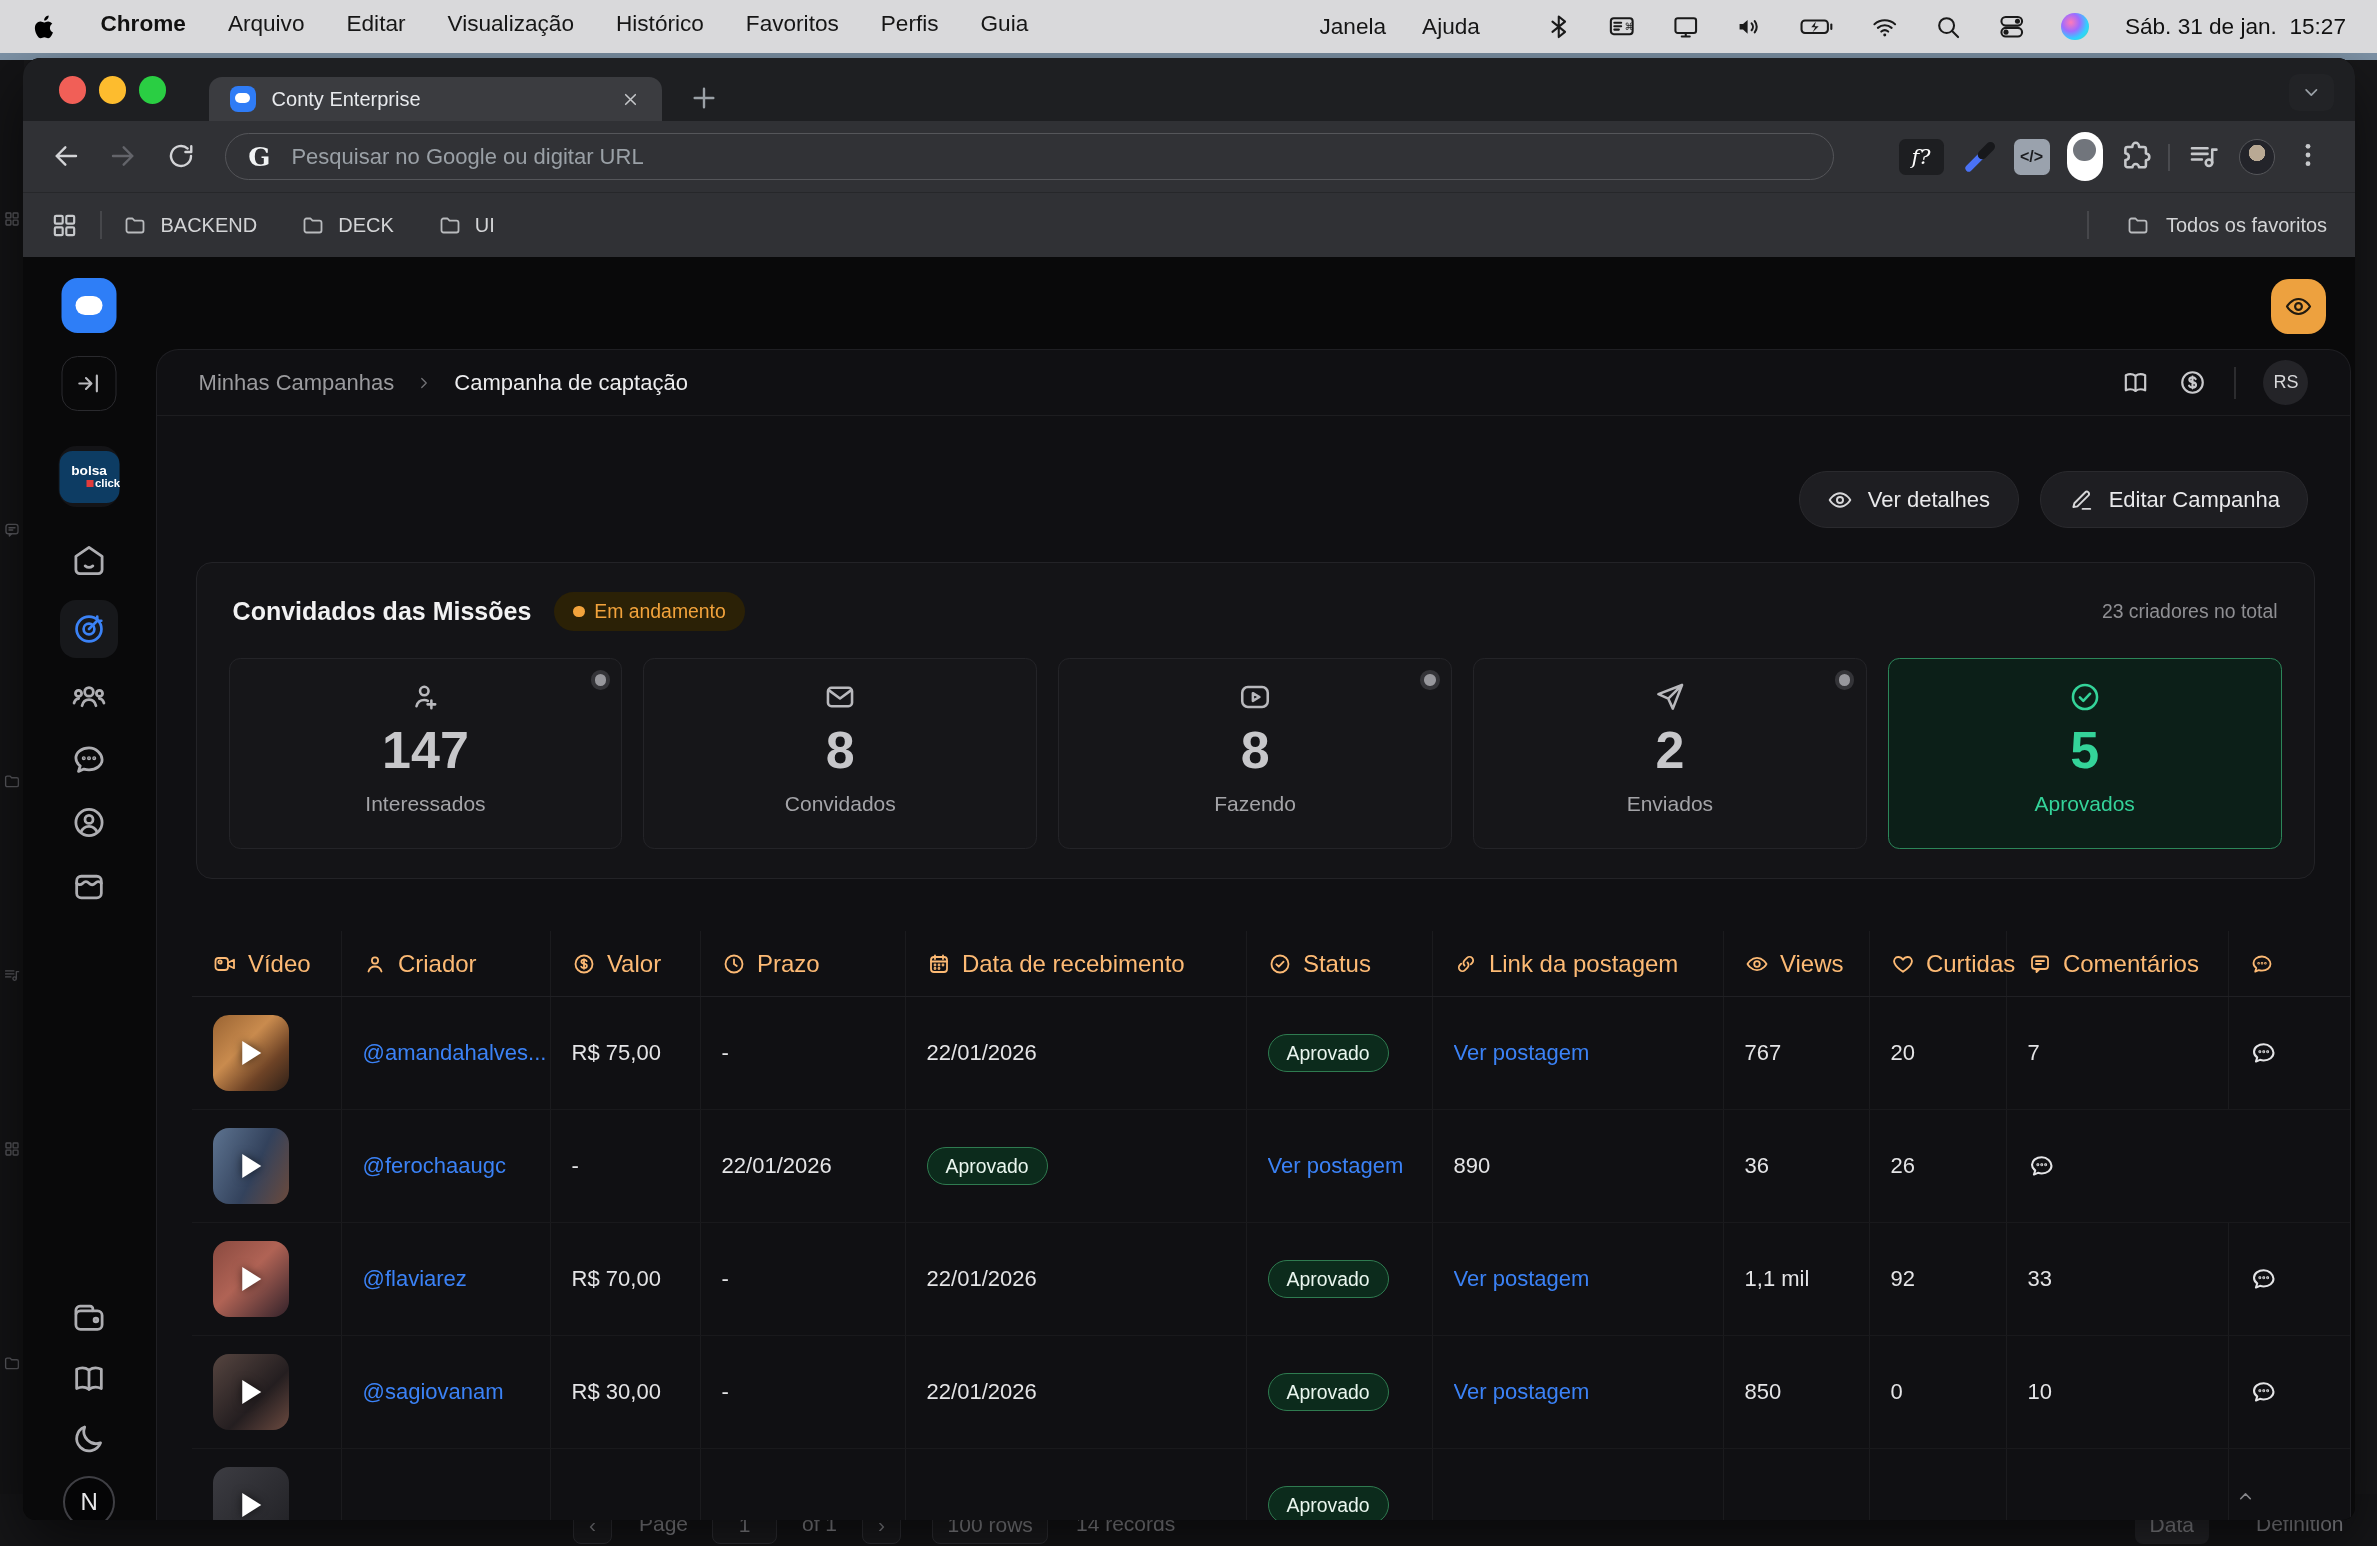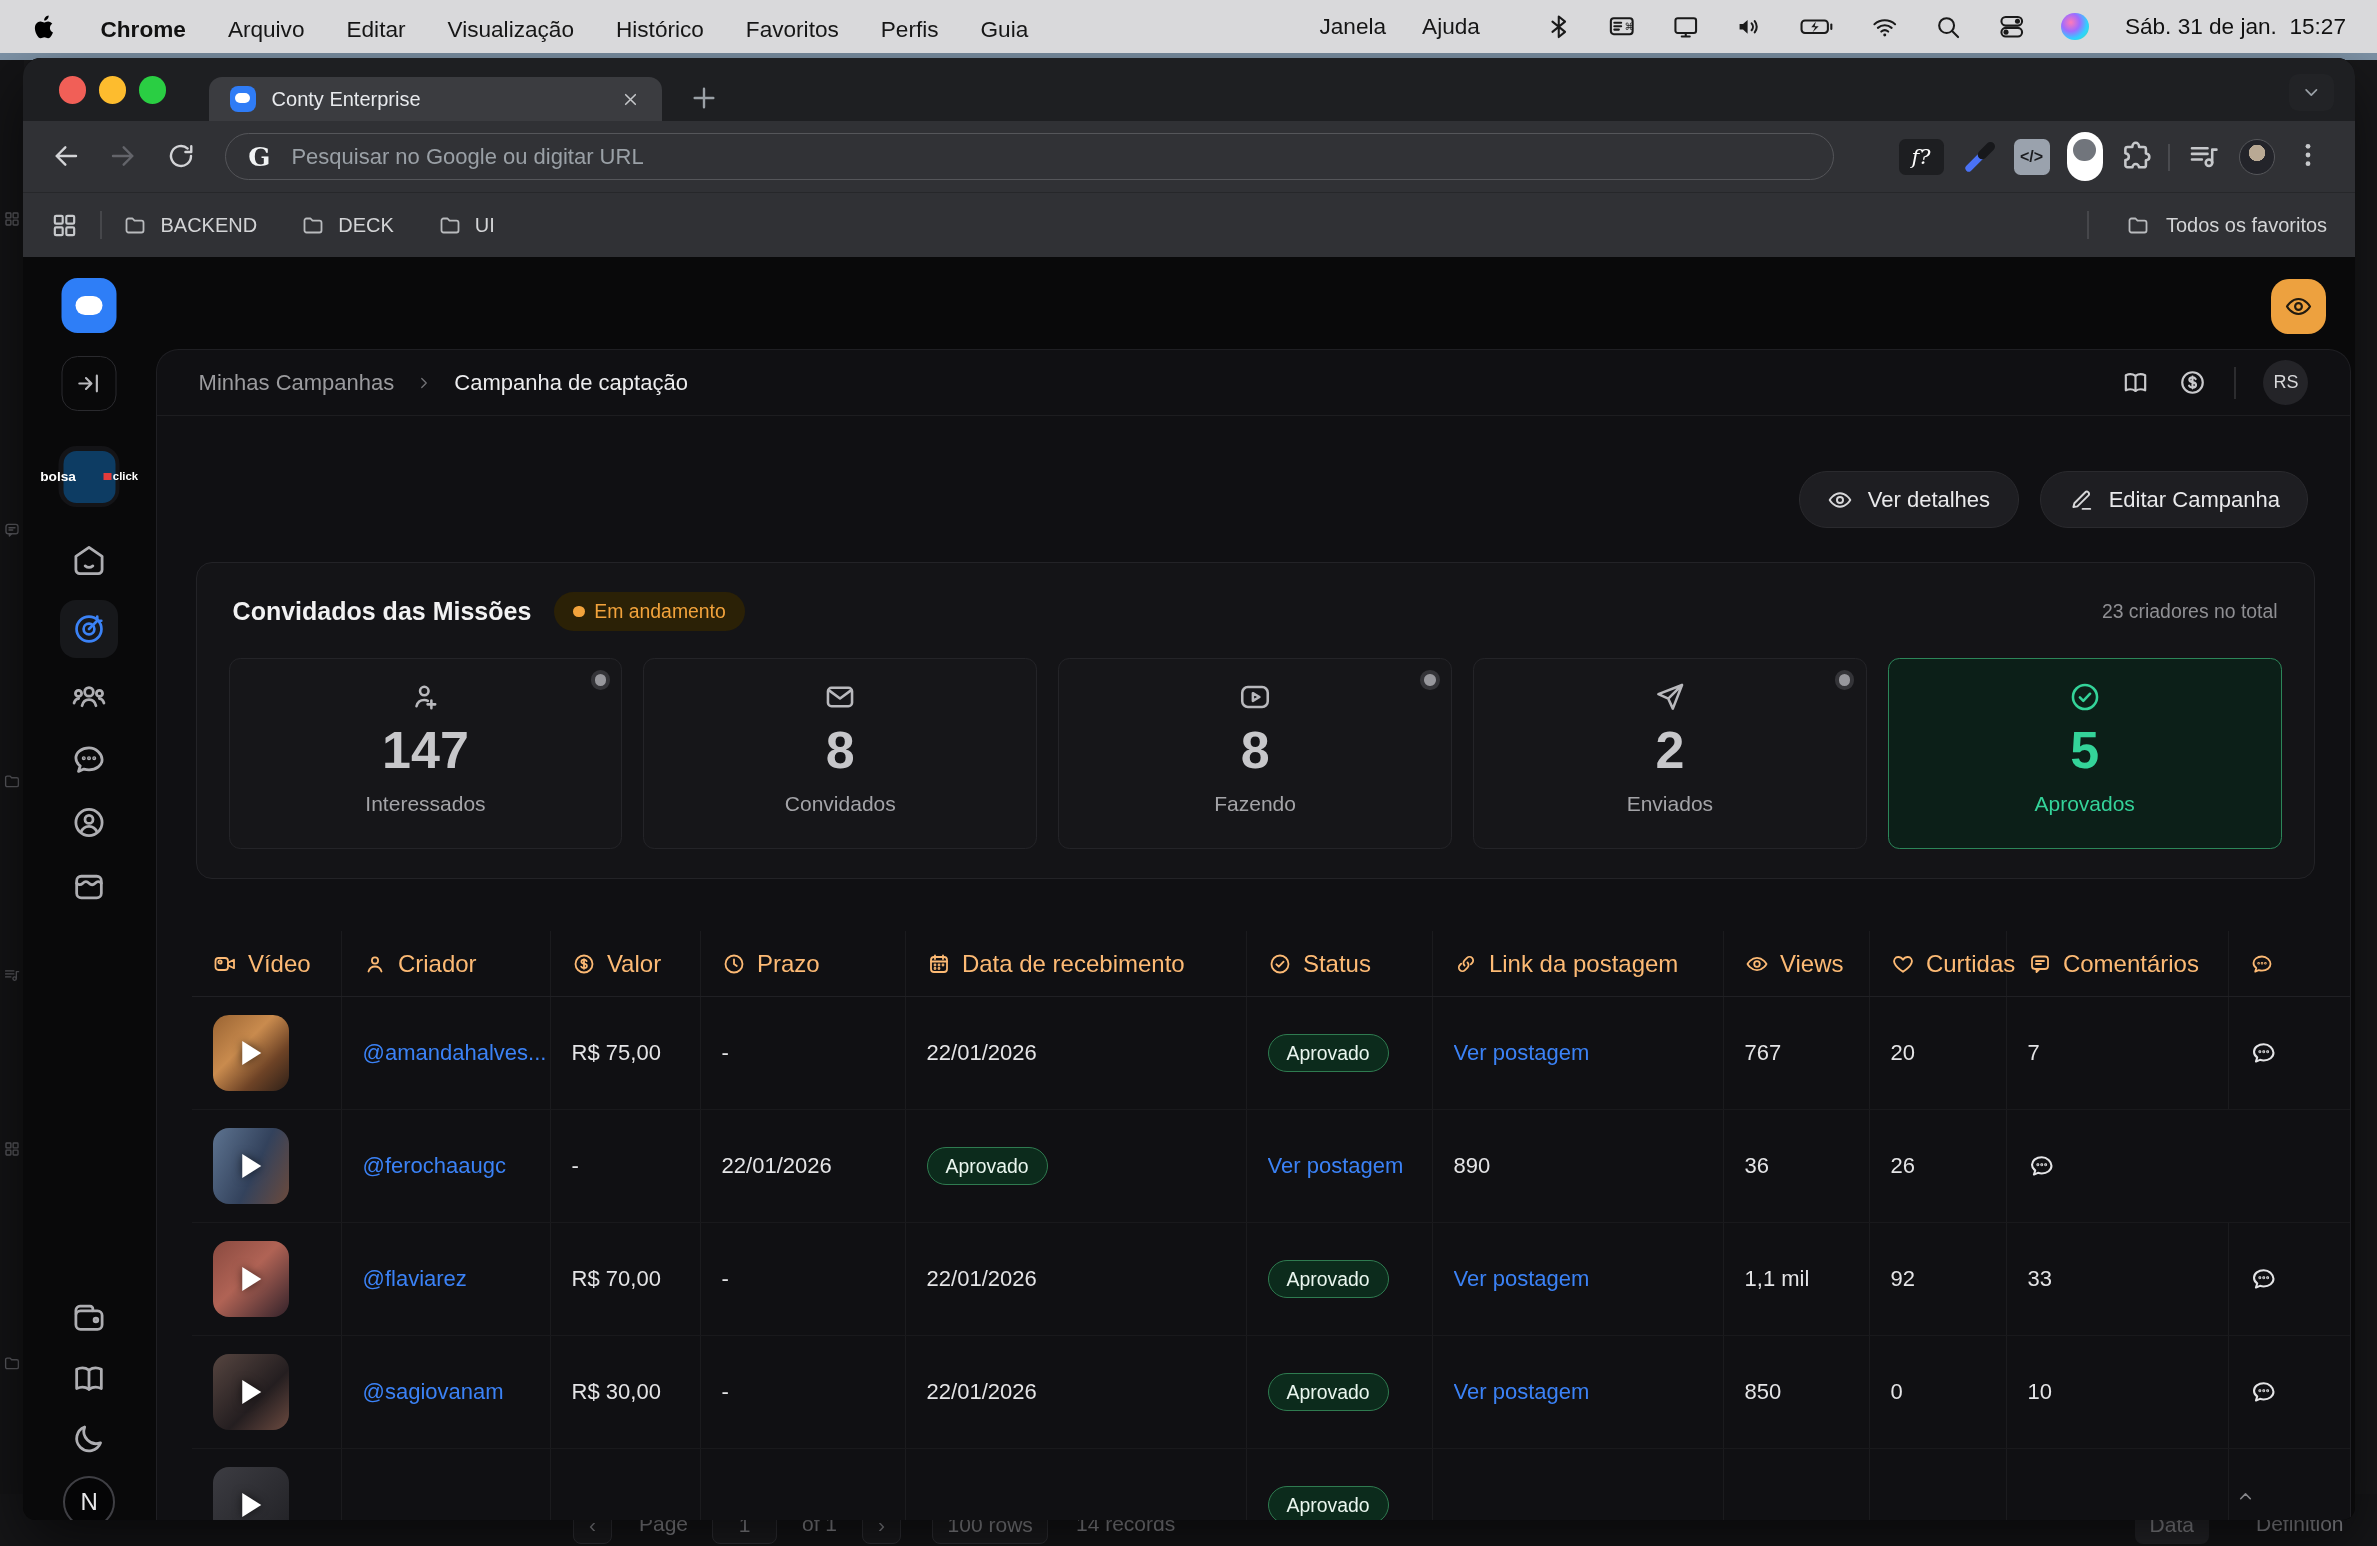--- a/index.html
+++ b/index.html
@@ -3,21 +3,21 @@
 <meta charset="utf-8">
 <style>
   * { margin:0; padding:0; box-sizing:border-box; }
   html,body { width:2377px; height:1546px; }
   body { position:relative; background:#18181a; font-family:"Liberation Sans","DejaVu Sans",sans-serif; overflow:hidden; }
   .ico { display:inline-flex; align-items:center; justify-content:center; }
   .ico svg { width:100%; height:100%; display:block; }
 
   
   .menubar { position:absolute; left:0; top:0; width:100%; height:53px; background:#d9d9db; display:flex; align-items:center; padding:0 31px; gap:0; z-index:30; color:#111; }
-  .mb-left { display:flex; align-items:flex-end; gap:42px; }
+  .mb-left { display:flex; align-items:flex-start; gap:42px; }
   .mb-apple { width:27.5px; height:32px; color:#000; }
   .mb-app { font-weight:bold; font-size:22.6px; }
   .mb-item { font-size:22.6px; color:#161616; }
   .mb-right { margin-left:auto; display:flex; align-items:center; gap:36px; }
   .mb-status { width:27.5px; height:27.5px; color:#1a1a1a; }
   .siri { width:27.5px; height:27.5px; border-radius:50%; background:radial-gradient(circle at 35% 35%, #ff7ab8 0%, #a06bff 35%, #2fd1ff 65%, #45e0a2 100%); }
   .mb-clock { font-size:22.6px; color:#111; white-space:pre; }
   .wallstrip { position:absolute; left:0; top:53px; width:100%; height:6.5px; background:#7e93a7; }
 
   
@@ -71,21 +71,21 @@
   
   .page { position:relative; height:1263px; background:#09090a; }
   .sidebar { position:absolute; left:0; top:0; width:133px; height:100%; }
   .sb { position:absolute; left:50%; transform:translateX(-50%); display:flex; align-items:center; justify-content:center; }
   .sb-logo { top:21px; width:55px; height:55px; border-radius:16px; background:#2e7ef7; }
   .sb-logo::after{ content:""; width:27.5px; height:19.4px; border-radius:9.7px; background:#fff; }
   .sb-btn { width:55px; height:55px; border-radius:16px; border:1.6px solid #2a2a2e; color:#b9b9bd; }
   .sb-btn .ico{ width:29px; height:29px; }
   .sb-collapse { top:99px; }
   .sb-bolsa { top:189px; width:61px; height:61px; border-radius:18px; background:#141417; }
-  .sb-bolsa-in { width:52px; height:52px; border-radius:13px; background:#0d3c63; display:flex; flex-direction:row; align-items:center; justify-content:center; color:#fff; line-height:1; }
+  .sb-bolsa-in { width:60px; height:52px; border-radius:13px; background:#0d3c63; display:flex; flex-direction:column; align-items:center; justify-content:center; color:#fff; line-height:1; }
   .sb-bolsa-in .b1 { font-size:13.7px; font-weight:bold; }
   .sb-bolsa-in .b2 { font-size:11.3px; font-weight:bold; display:flex; align-items:center; gap:1.6px;padding-left:28px; }
   .sb-bolsa-in .b2::before { content:""; width:7.3px; height:7.3px; background:#e23b3b; display:inline-block; }
   .sb-ic { width:37px; height:37px; color:#aeaeb2; }
   .sb-home{ top:285px; } .sb-users{ top:421px; } .sb-chat{ top:484px; } .sb-person{ top:547px; } .sb-store{ top:610px; }
   .sb-target { top:343px; width:58px; height:58px; border-radius:16px; background:#17181b; color:#3b82f6; }
   .sb-target .ico{ width:36px; height:36px; }
   .sb-wallet{ top:1043px; } .sb-book{ top:1103px; } .sb-moon{ top:1163px; }
   .sb-avatar { top:1219px; width:52px; height:52px; border-radius:50%; background:#050506; border:2.4px solid #3f3f44; color:#e8e8ea; font-size:24px; }
 

